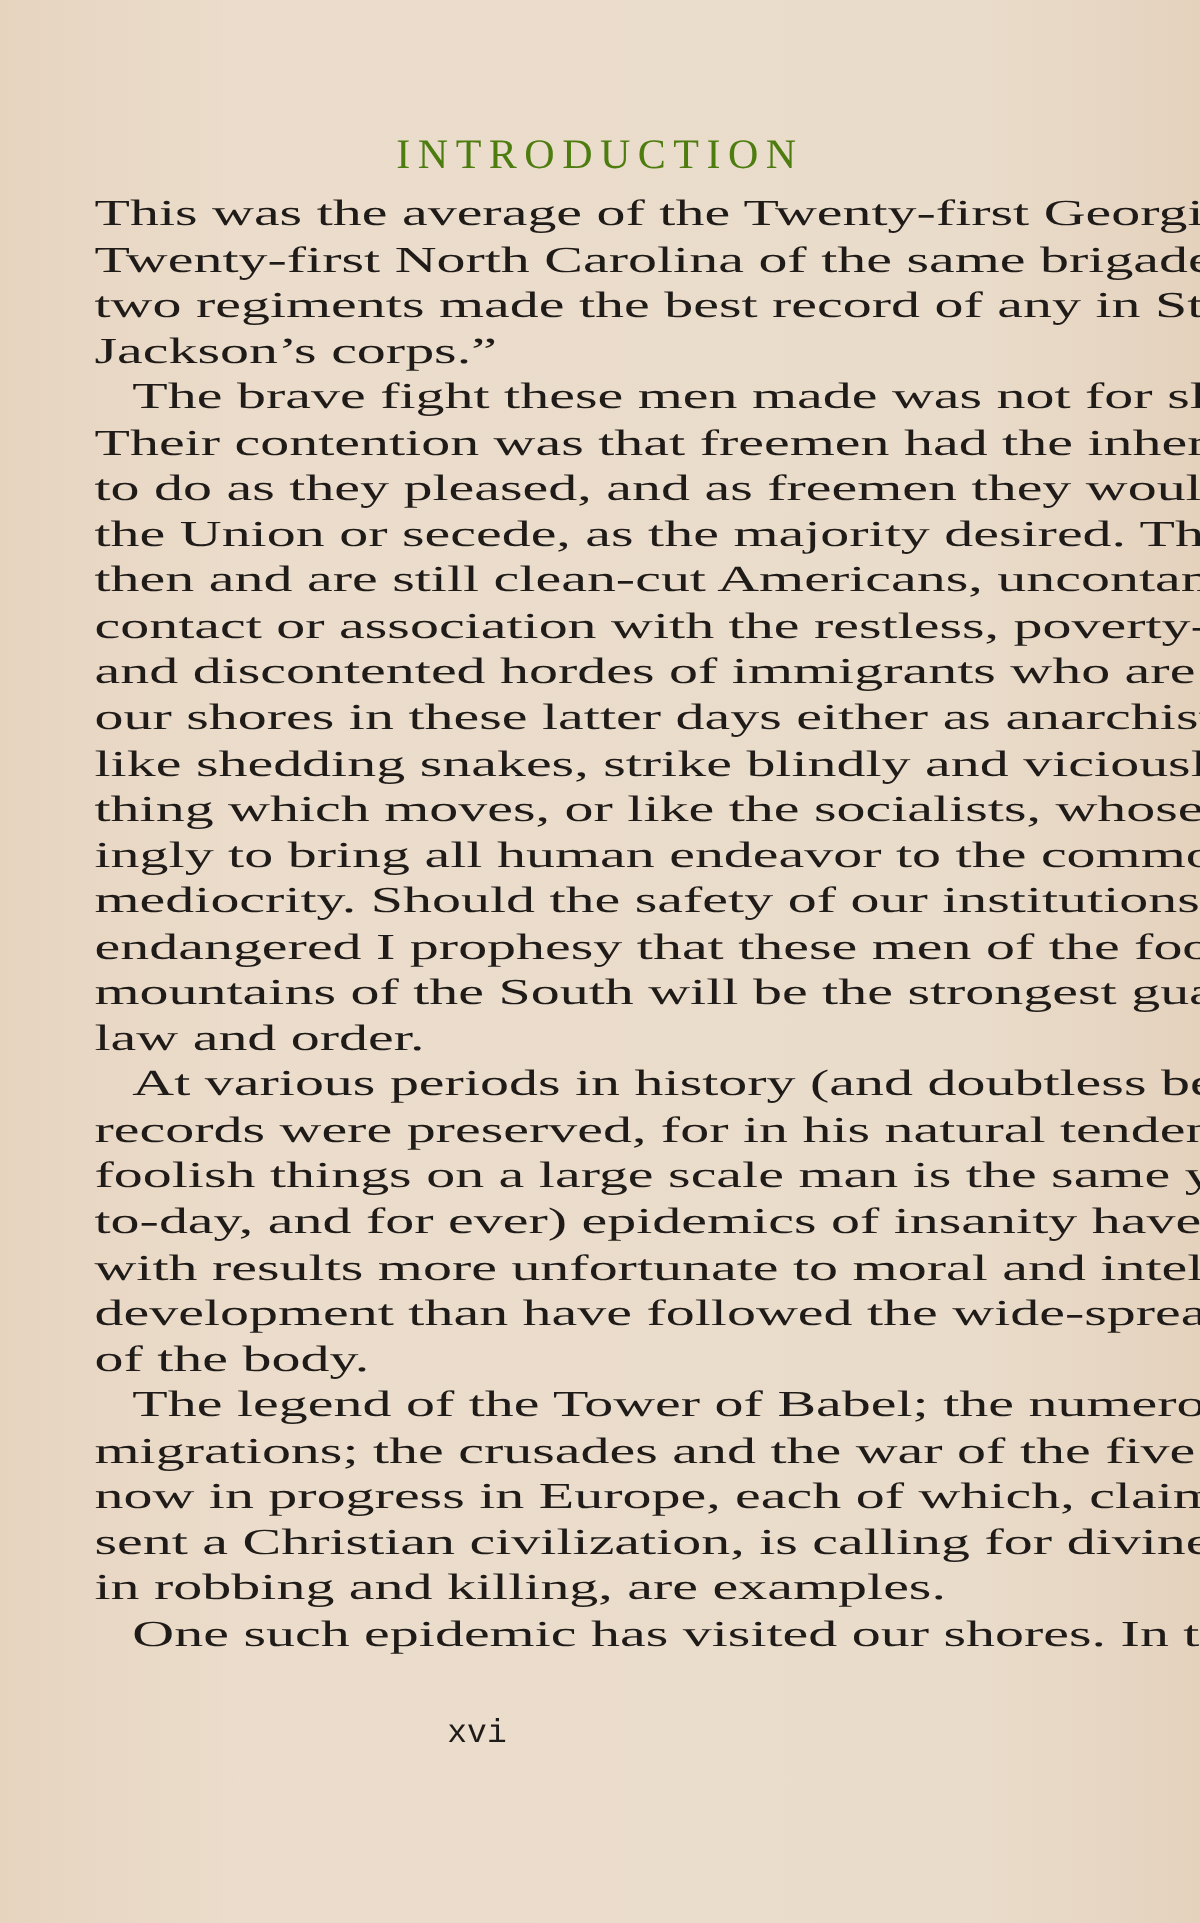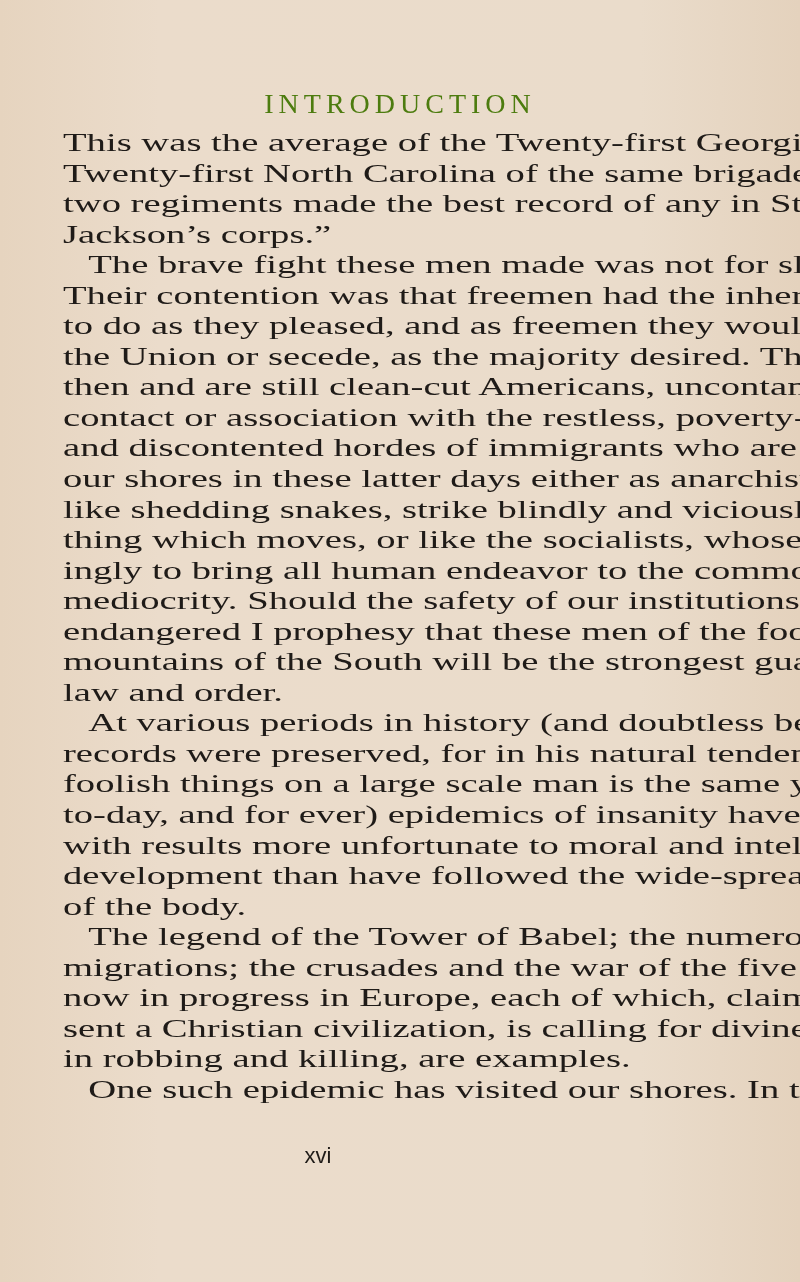--- a/index.html
+++ b/index.html
@@ -54,21 +54,21 @@
     }
     .line.indent {
       padding-left: 16px;
     }
     .folio {
       position: absolute;
       top: 1143px;
       left: 0;
       width: 636px;
       text-align: center;
-      font-family: Liberation Sans, sans-serif;
+      font-family: Liberation Mono, monospace;
       font-size: 22px;
       color: #1f1b18;
     }
   </style>
 </head>
 <body>
 
 <div class="page">
   <div class="running-head">INTRODUCTION</div>
 

